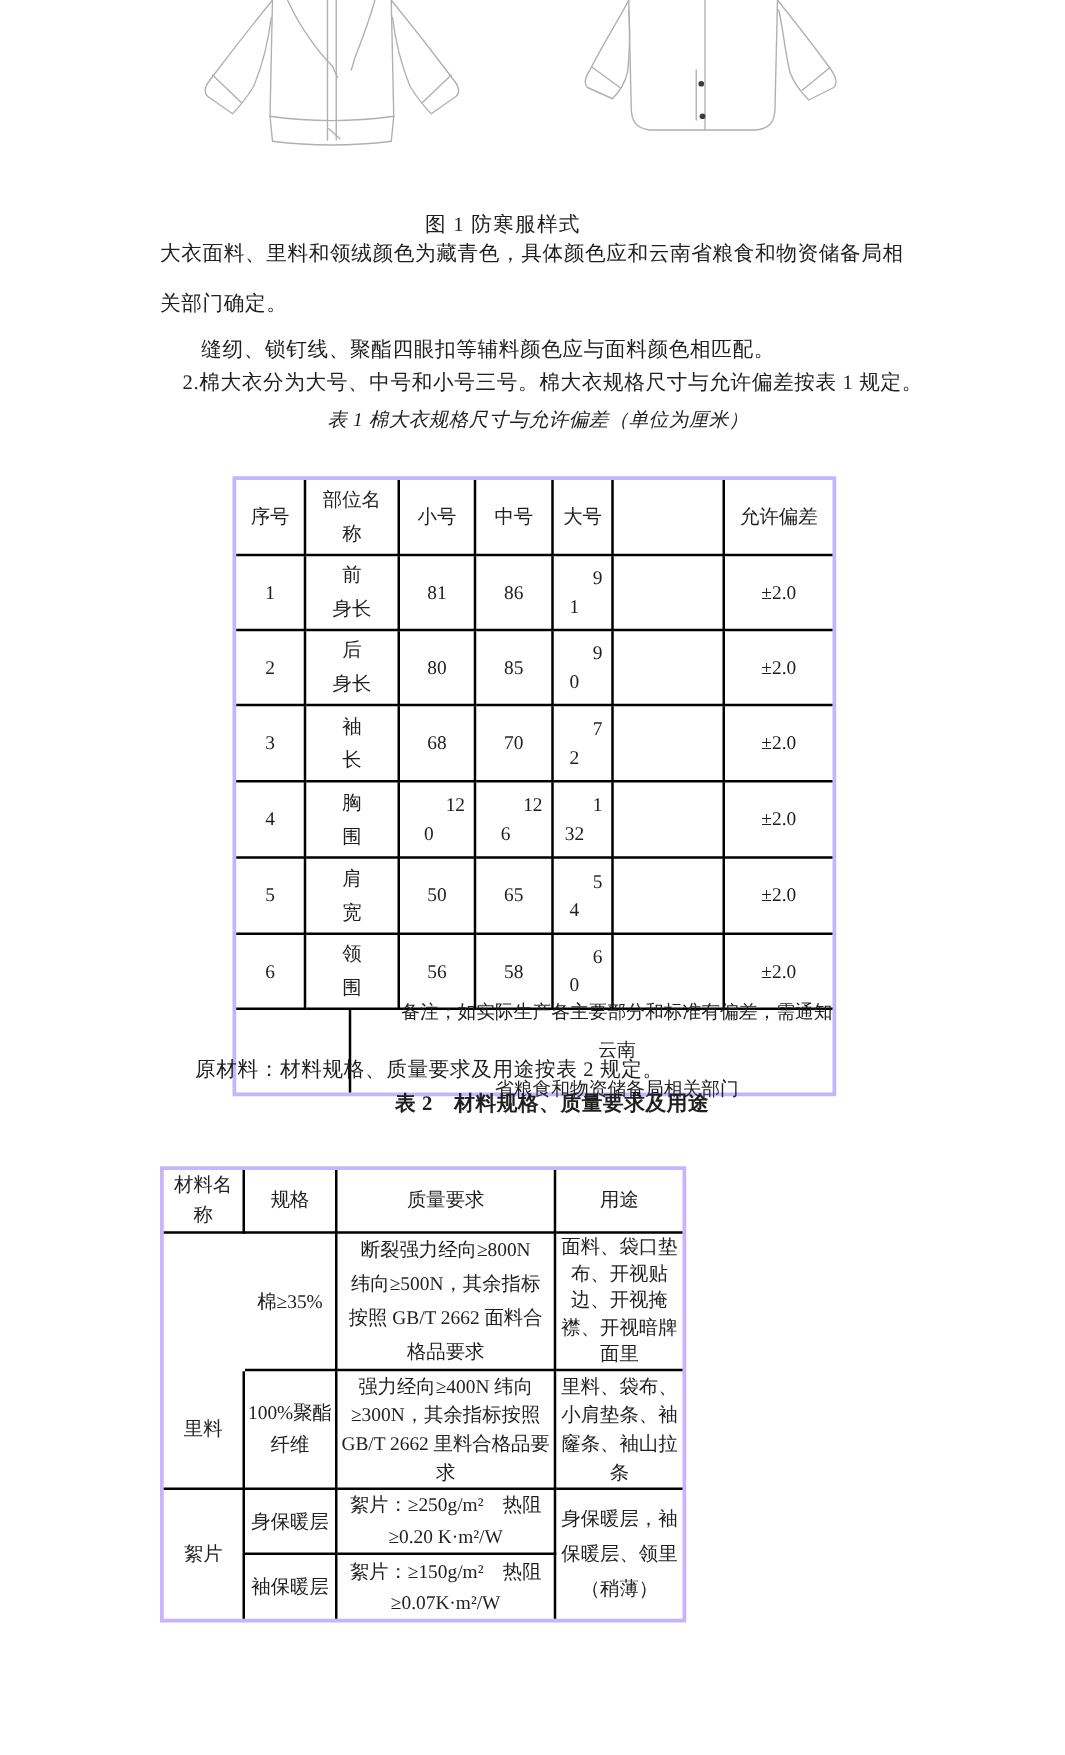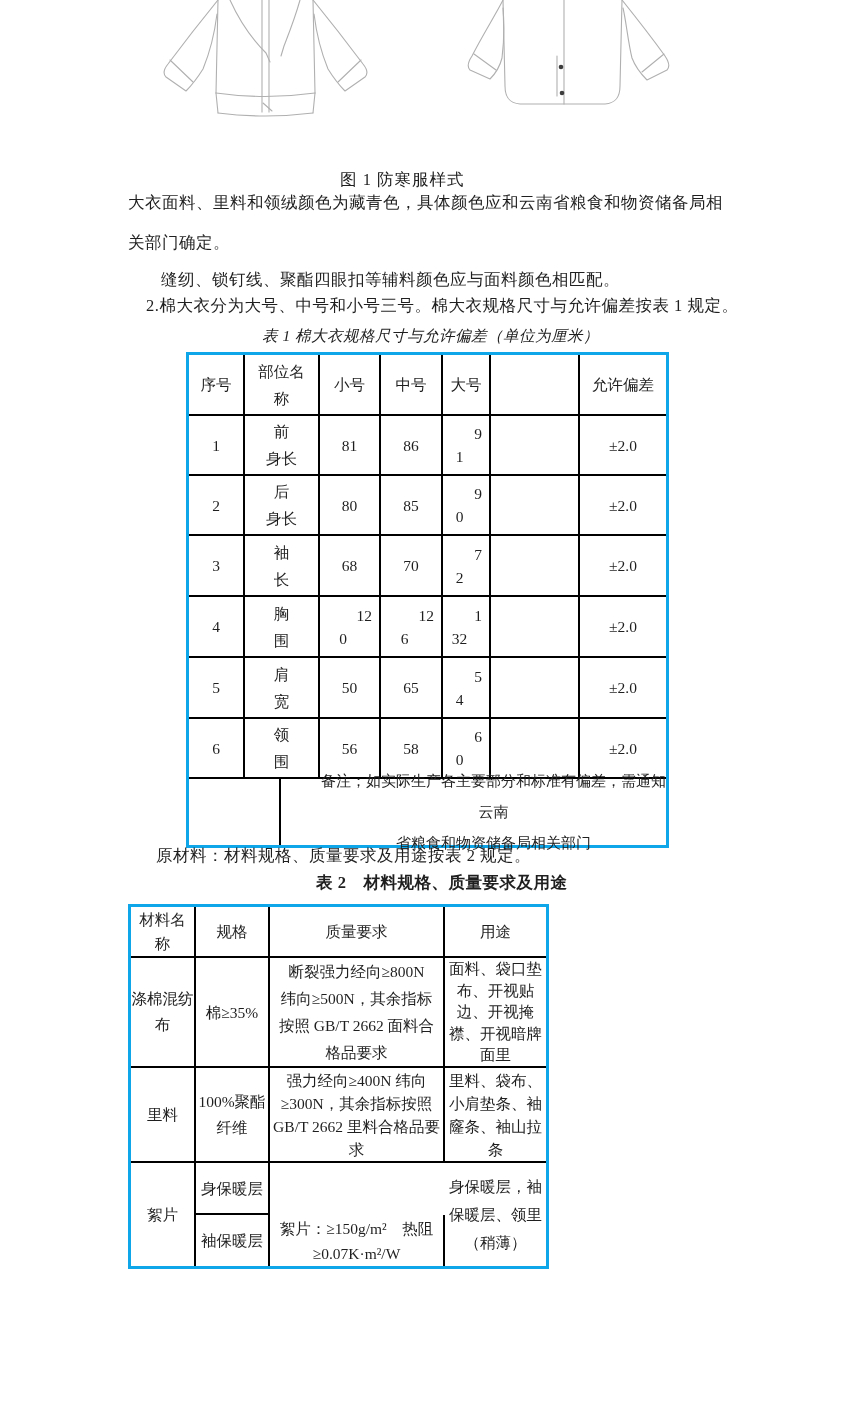--- a/index.html
+++ b/index.html
@@ -9,21 +9,21 @@
     color:#1f1f1f;
   }
   .abs{position:absolute;}
   .nowrap{white-space:nowrap;}
   .bodyline{font-size:16.5px;line-height:21px;letter-spacing:0.5px;}
   .caption{font-size:16.5px;letter-spacing:1px;}
   .tbl-title{font-size:15.5px;letter-spacing:0.5px;font-style:italic;}
   .tbl-title2{font-size:16.5px;font-weight:bold;letter-spacing:0.5px;}
 
   
-  .grid{position:absolute;display:grid;border:3px solid #0ea5e9;background:#fff;}
+  .grid{position:absolute;display:grid;border:3px solid #c4b5fd;background:#fff;margin-top:29px;}
   .t1{
     left:186px;top:352px;
     grid-template-columns:56px 75px 61px 62px 48px 89px 86px;
     grid-template-rows:61px 60px 60px 61px 61px 61px 60px 66px;
     font-size:15.5px;
   }
   .t2{
     left:128px;top:904px;
     grid-template-columns:65px 74px 175px 101px;
     grid-template-rows:51px 110px 95px 52px 51px;
@@ -193,22 +193,20 @@
 <div class="abs tbl-title2 nowrap" style="left:316px;top:872px">表 2　材料规格、质量要求及用途</div>
 
 <div class="grid t2">
 
   <div class="c" style="grid-area:1/1/2/2;line-height:24px">材料名
 称</div>
   <div class="c" style="grid-area:1/2/2/3">规格</div>
   <div class="c" style="grid-area:1/3/2/4">质量要求</div>
   <div class="c lc" style="grid-area:1/4/2/5">用途</div>
 
-  <div class="c" style="grid-area:2/1/3/2;line-height:26px">涤棉混纺
-布</div>
   <div class="c" style="grid-area:2/2/3/3">棉≥35%</div>
   <div class="c" style="grid-area:2/3/3/4;line-height:27px">断裂强力经向≥800N
 纬向≥500N，其余指标
 按照 GB/T 2662 面料合
 格品要求</div>
   <div class="c lc" style="grid-area:2/4/3/5;line-height:21.5px">面料、袋口垫
 布、开视贴
 边、开视掩
 襟、开视暗牌
 面里</div>
@@ -220,19 +218,21 @@
 ≥300N，其余指标按照
 GB/T 2662 里料合格品要
 求</div>
   <div class="c lc" style="grid-area:3/4/4/5;line-height:23px">里料、袋布、
 小肩垫条、袖
 窿条、袖山拉
 条</div>
 
   <div class="c lr" style="grid-area:4/1/6/2">絮片</div>
   <div class="c" style="grid-area:4/2/5/3">身保暖层</div>
+  <div class="c" style="grid-area:4/3/5/4;line-height:25px">絮片：≥250g/m²　热阻
+≥0.20 K·m²/W</div>
   <div class="c lc lr" style="grid-area:4/4/6/5;line-height:28px">身保暖层，袖
 保暖层、领里
 （稍薄）</div>
   <div class="c lr" style="grid-area:5/2/6/3">袖保暖层</div>
   <div class="c lr" style="grid-area:5/3/6/4;line-height:25px">絮片：≥150g/m²　热阻
 ≥0.07K·m²/W</div>
 </div>
 
 </body></html>

